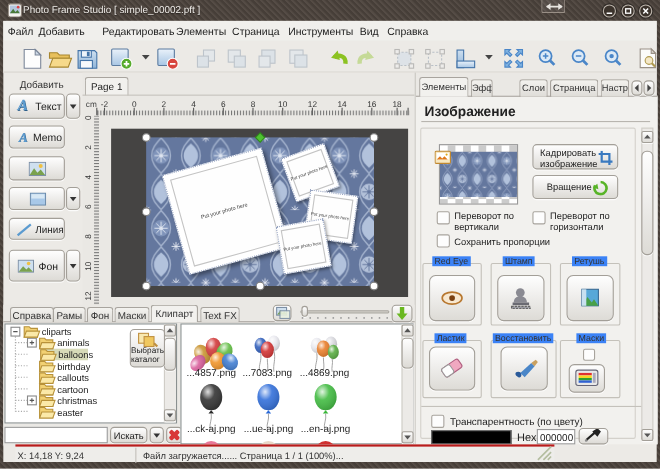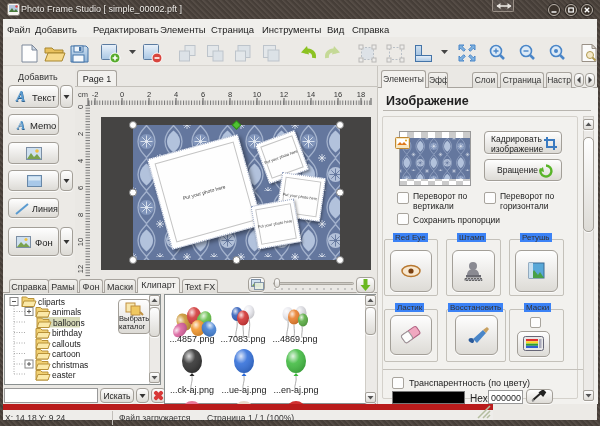--- a/index.html
+++ b/index.html
@@ -677,21 +677,21 @@
 <div class="abs" style="left:362px;top:18px;width:11px;height:108px;background:#eceae7;border-left:1px solid #d0cdc7"></div>
 <div class="btn" style="left:362px;top:18px;width:11px;height:11px;border-radius:2px"><svg width="9" height="9">
             <path d="M1.5 6 l3-3.5 3 3.5z" fill="#555"></path>
           </svg></div>
 <div class="btn" style="left:362px;top:30px;width:11px;height:28px;border-radius:4px"></div>
 <div class="btn" style="left:362px;top:115px;width:11px;height:11px;border-radius:2px"><svg width="9" height="9">
             <path d="M1.5 3 l3 3.5 3-3.5z" fill="#555"></path>
           </svg></div>
 </div>
 
-<div class="abs" style="left:0;top:385px;width:490px;height:16px;background:#eeedea;border-top:6px solid #b91c1c">
+<div class="abs" style="left:11px;top:385px;width:490px;height:16px;background:#eeedea;border-top:2px solid #b91c1c">
 <span class="abs" style="left:2px;top:3px;font-size:8.5px;color:#333">X: 14,18 Y: 9,24</span>
 <span class="abs" style="left:109px;top:1px;width:1px;height:14px;background:#c2bfba"></span>
 <span class="abs" style="left:116px;top:3px;font-size:8.5px;color:#333">Файл загружается...... Страница 1 / 1 (100%)...</span>
 <svg class="abs" style="right:2px;bottom:1px" width="14" height="14">
           <path d="M13 1 L1 13 M13 6 L6 13 M13 10 L10 13" stroke="#b4bda0" stroke-width="1.5"></path>
         </svg>
 </div>
 </div>
 </div>
 

